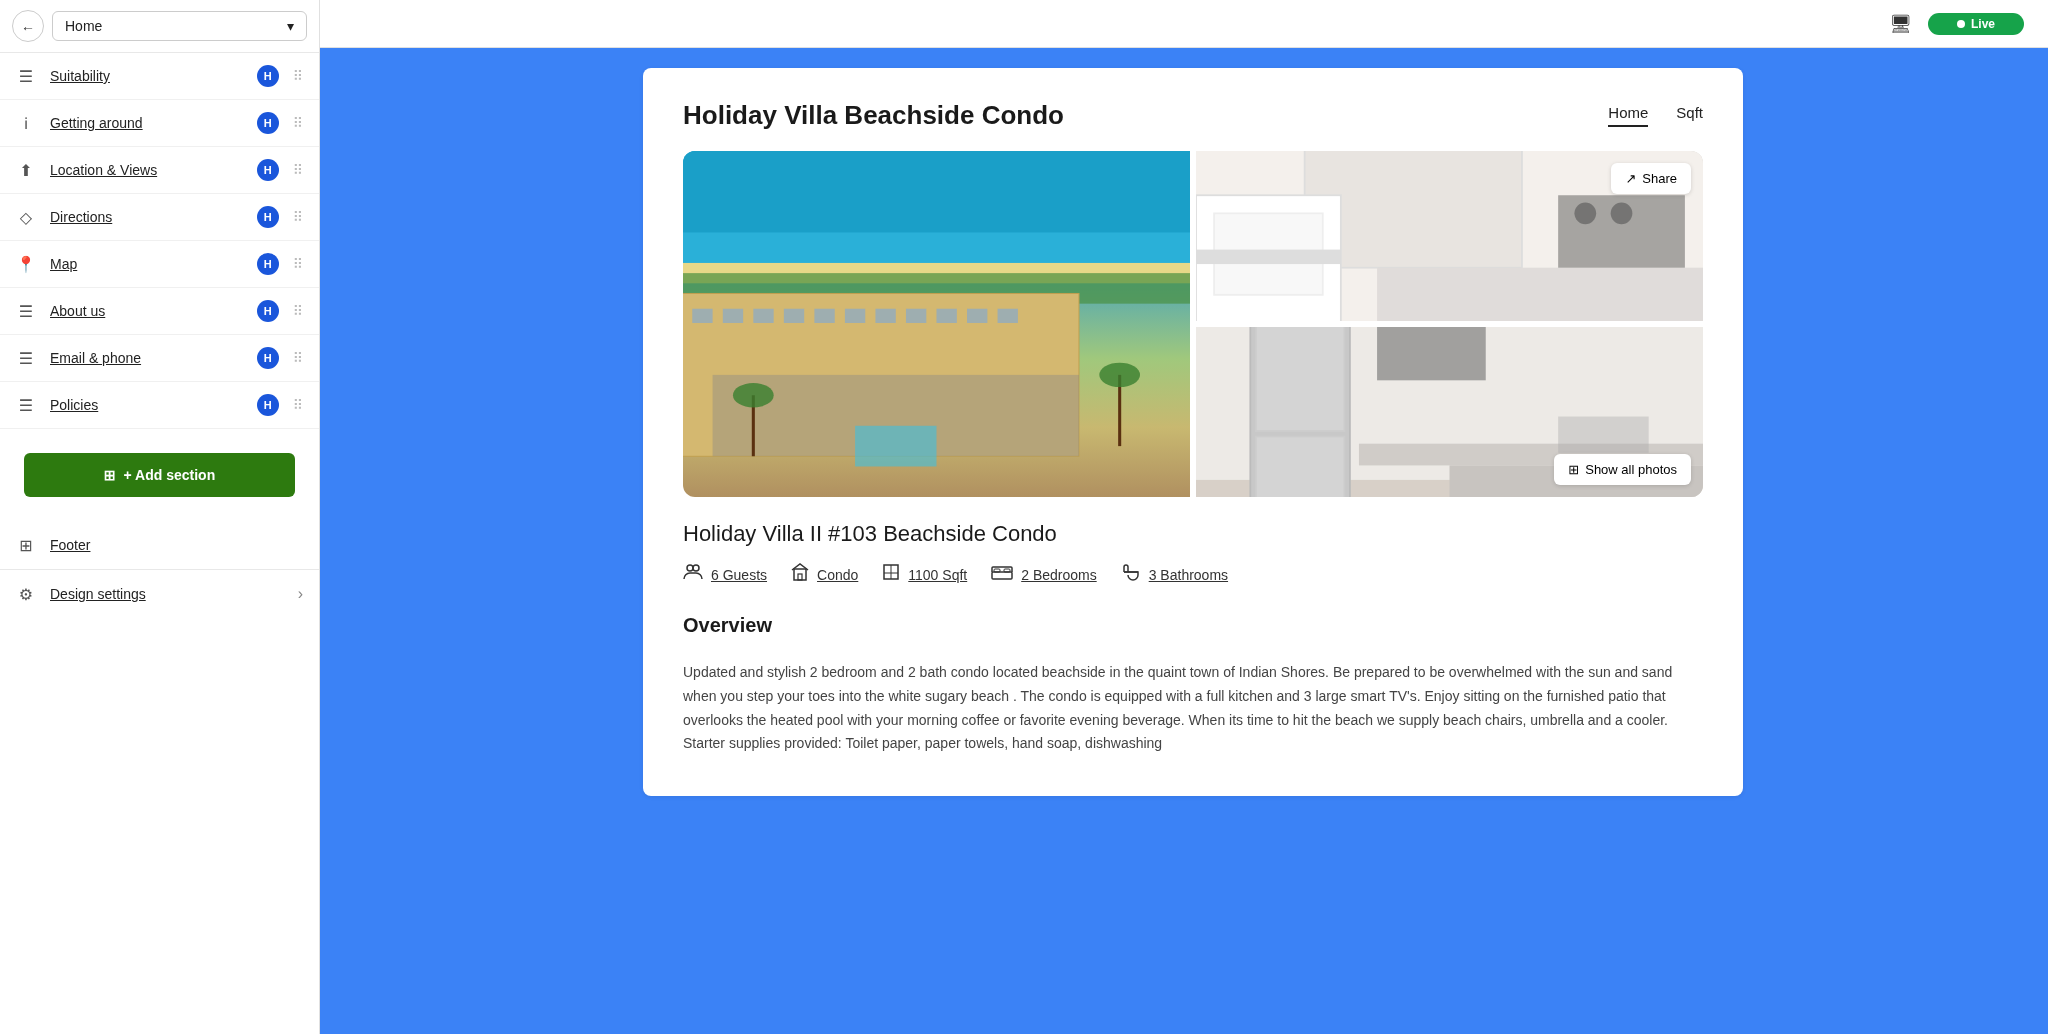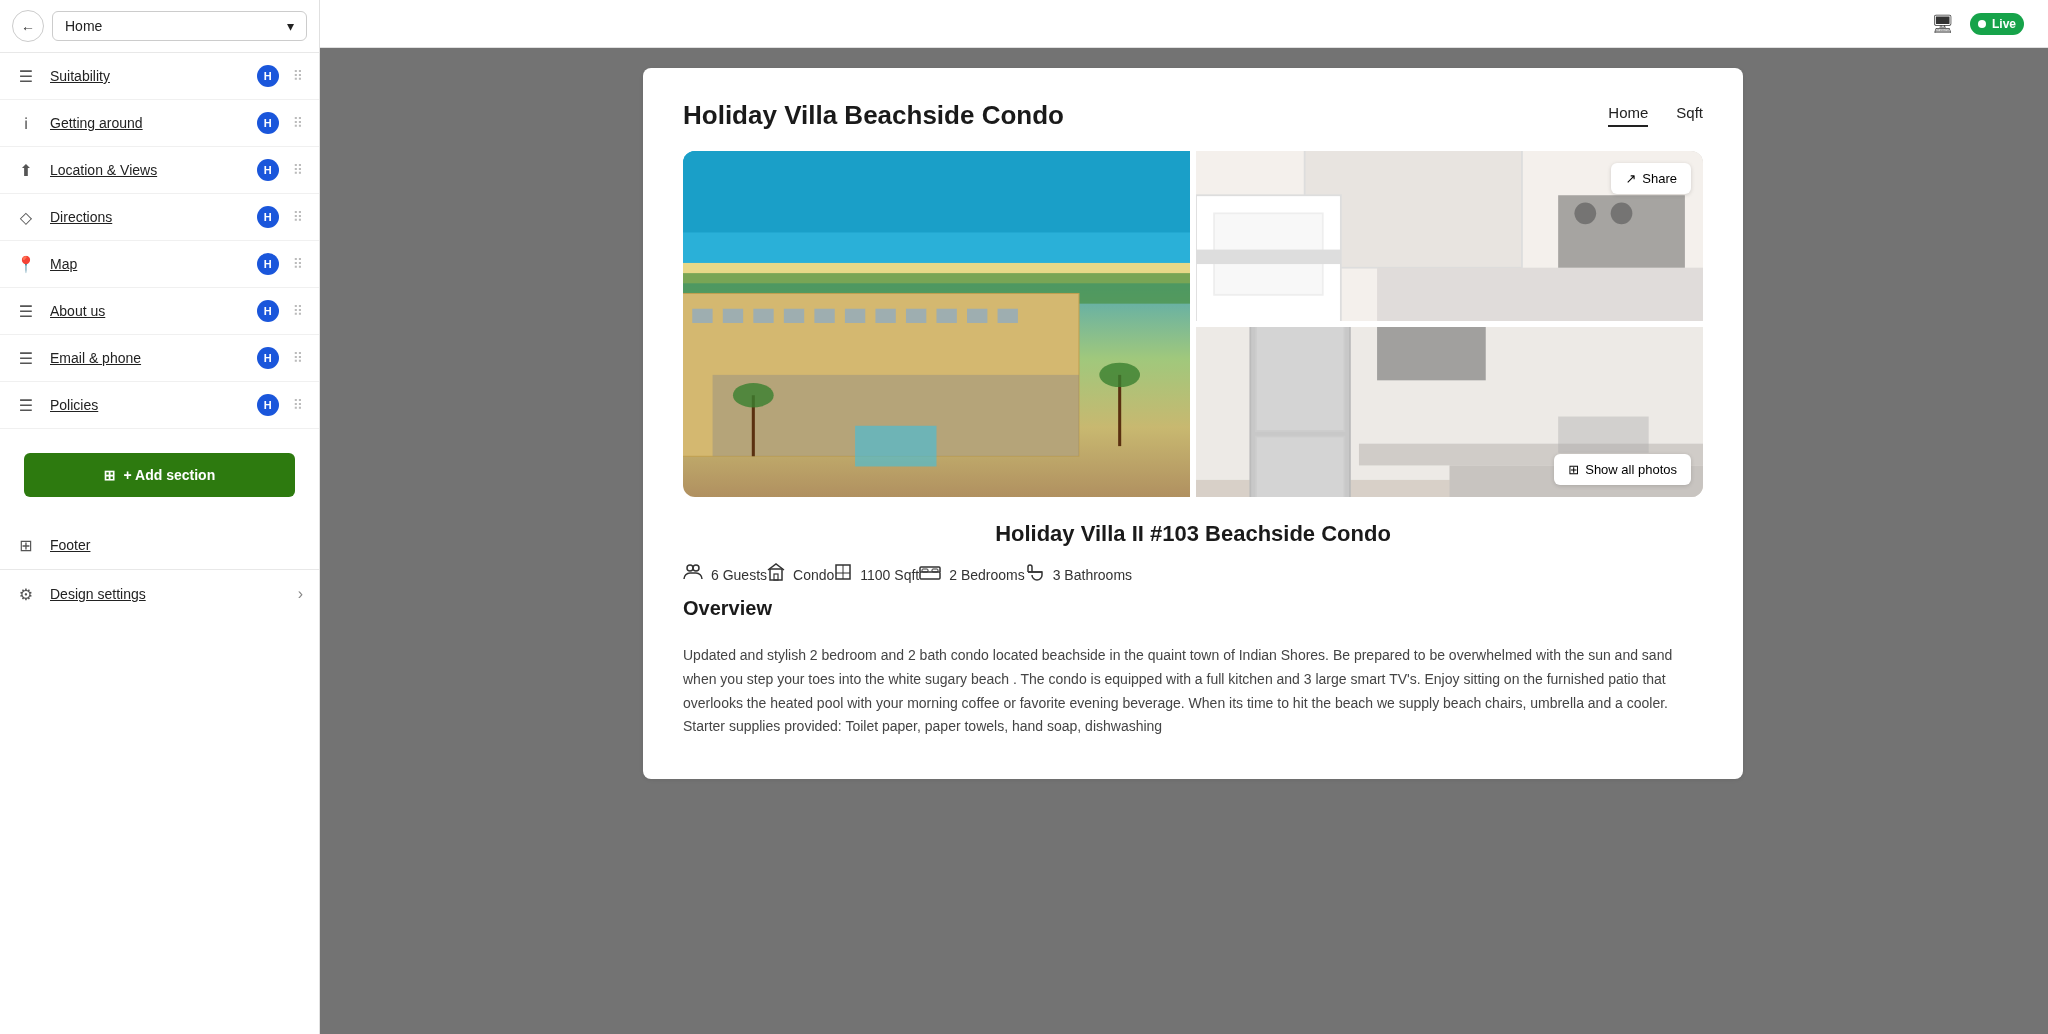--- a/index.html
+++ b/index.html
@@ -136,33 +136,33 @@
       gap: 16px;
       z-index: 10;
     }
 
     .monitor-icon { font-size: 18px; color: #333; cursor: pointer; }
 
     .live-badge {
       background: #16a34a;
       color: #fff;
       border-radius: 12px;
-      padding: 4px 8px;
+      padding: 4px 29px;
       font-size: 12px;
       font-weight: 600;
       display: flex; align-items: center; gap: 6px;
     }
     .live-dot { width: 8px; height: 8px; background: #fff; border-radius: 50%; }
 
     
     #main {
       flex: 1;
       overflow-y: auto;
       padding-top: 48px;
-      background: #737373;
+      background: #3b82f6;
       padding-left: 18px;
     }
 
     .content-area {
       background: #fff;
       margin: 20px auto;
       max-width: 1100px;
       border-radius: 8px;
       padding: 32px 40px 40px;
       box-shadow: 0 1px 4px rgba(0,0,0,0.08);
@@ -255,32 +255,33 @@
       font-size: 13px;
       font-weight: 500;
       cursor: pointer;
       display: flex; align-items: center; gap: 6px;
       box-shadow: 0 1px 4px rgba(0,0,0,0.15);
     }
 
     
     .condo-title {
       font-size: 22px;
-      font-weight: 700;
+      font-weight: 400;
       color: #1a1a1a;
       margin-bottom: 16px;
-      text-align: center;
     }
 
     .amenities-row {
       display: flex;
+      gap: 24px;
       flex-wrap: wrap;
-      margin-bottom: 11px;
+      margin-bottom: 28px;
       font-size: 14px;
       color: #333;
+      text-decoration: underline;
     }
 
     .amenity-item {
       display: flex;
       align-items: center;
       gap: 8px;
     }
 
     .amenity-icon { font-size: 18px; }
 

